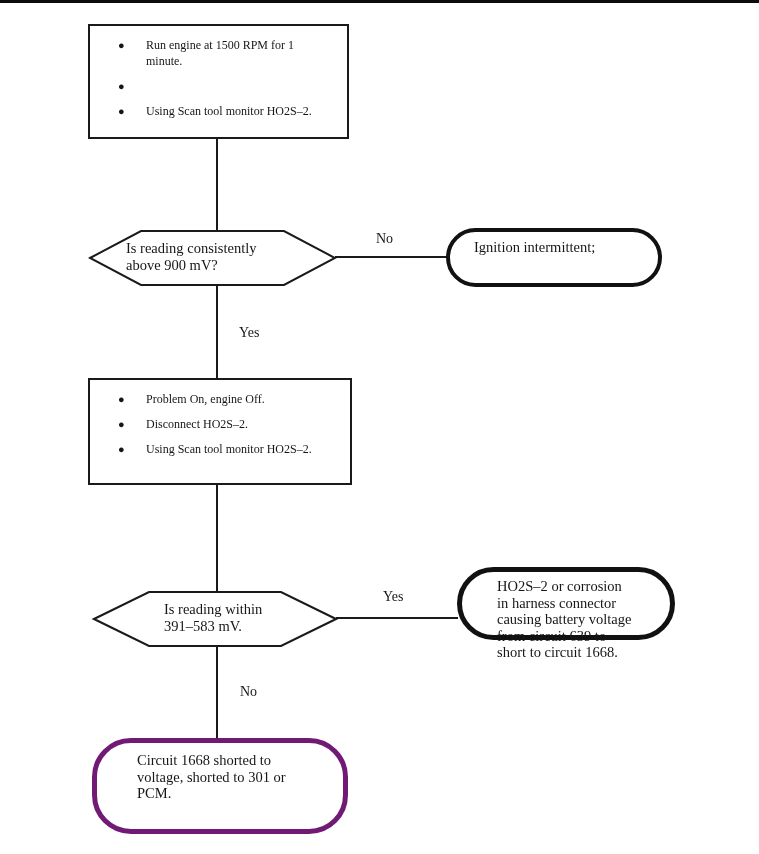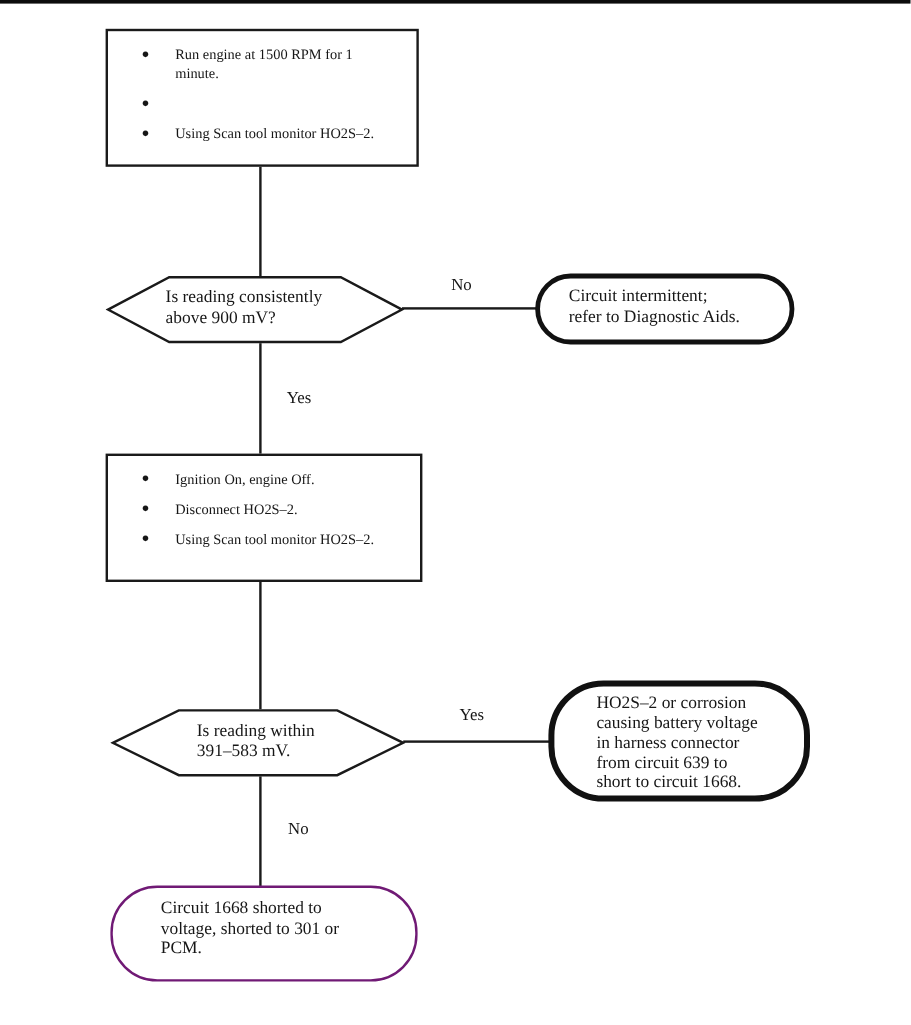--- a/index.html
+++ b/index.html
@@ -35,41 +35,41 @@
   #v4 { left: 216px; top: 647px; height: 92px; }
   .hline { position: absolute; height: 2px; background: #1a1a1a; }
   #h1 { left: 335px; top: 256px; width: 112px; }
   #h2 { left: 336px; top: 617px; width: 122px; }
 
   
   .hex { position: absolute; }
   #hex1 { left: 88px; top: 229px; }
   #hex2 { left: 92px; top: 590px; }
   .hex-text { position: absolute; font-size: 14.5px; line-height: 16.5px; }
-  #dec1-text { left: 138px; top: 240px; }
+  #dec1-text { left: 126px; top: 240px; }
   #dec2-text { left: 164px; top: 601px; font-family: Liberation Serif, serif; }
 
   
   .edge-label { position: absolute; font-size: 14px; }
   #lbl-no1  { left: 376px; top: 231px; }
   #lbl-yes1 { left: 239px; top: 325px; }
   #lbl-yes2 { left: 383px; top: 589px; }
   #lbl-no2  { left: 240px; top: 684px; }
 
   
   .terminal {
     position: absolute;
     background: #ffffff;
     box-sizing: border-box;
     font-size: 14.5px;
     line-height: 16.5px;
   }
   #t1 { left: 446px; top: 228px; width: 216px; height: 59px; border: 4px solid #111111; border-radius: 30px; padding: 7px 8px 0 24px; }
-  #t2 { left: 457px; top: 567px; width: 218px; height: 101px; border: 5px solid #111111; border-radius: 46px; padding: 6px 6px 0 35px; }
-  #t3 { left: 92px;  top: 738px; width: 256px; height: 80px; border: 2px solid #701a75; border-radius: 39px; padding: 9px 8px 0 40px; }
+  #t2 { left: 457px; top: 567px; width: 218px; height: 73px; border: 5px solid #111111; border-radius: 46px; padding: 6px 6px 0 35px; }
+  #t3 { left: 92px;  top: 738px; width: 256px; height: 96px; border: 5px solid #701a75; border-radius: 39px; padding: 9px 8px 0 40px; }
 </style>
 </head>
 <body>
 
 <div id="canvas">
 
   <div class="rule-top"></div>
 
   <div class="proc" id="proc1">
     <div class="bullet-row">
@@ -92,31 +92,30 @@
   </svg>
   <div class="hex-text" id="dec1-text">
     <div>Is reading consistently</div>
     <div>above 900 mV?</div>
   </div>
 
   <div class="hline" id="h1"></div>
   <div class="edge-label" id="lbl-no1">No</div>
 
   <div class="terminal" id="t1">
-    <div>Circuit intermittent;</div>
-    <div>refer to Diagnostic Aids.</div>
+    <div>Ignition intermittent;</div>
   </div>
 
   <div class="vline" id="v2"></div>
   <div class="edge-label" id="lbl-yes1">Yes</div>
 
   <div class="proc" id="proc2">
     <div class="bullet-row">
       <span class="bullet">●</span>
-      <span class="bullet-text">Ignition On, engine Off.</span>
+      <span class="bullet-text">Problem On, engine Off.</span>
     </div>
     <div class="bullet-row">
       <span class="bullet">●</span>
       <span class="bullet-text">Disconnect HO2S–2.</span>
     </div>
     <div class="bullet-row">
       <span class="bullet">●</span>
       <span class="bullet-text">Using Scan tool monitor HO2S–2.</span>
     </div>
   </div>
@@ -129,22 +128,22 @@
   <div class="hex-text" id="dec2-text">
     <div>Is reading within</div>
     <div>391–583 mV.</div>
   </div>
 
   <div class="hline" id="h2"></div>
   <div class="edge-label" id="lbl-yes2">Yes</div>
 
   <div class="terminal" id="t2">
     <div>HO2S–2 or corrosion</div>
+    <div>in harness connector</div>
     <div>causing battery voltage</div>
-    <div>in harness connector</div>
     <div>from circuit 639 to</div>
     <div>short to circuit 1668.</div>
   </div>
 
   <div class="vline" id="v4"></div>
   <div class="edge-label" id="lbl-no2">No</div>
 
   <div class="terminal" id="t3">
     <div>Circuit 1668 shorted to</div>
     <div>voltage, shorted to 301 or</div>

